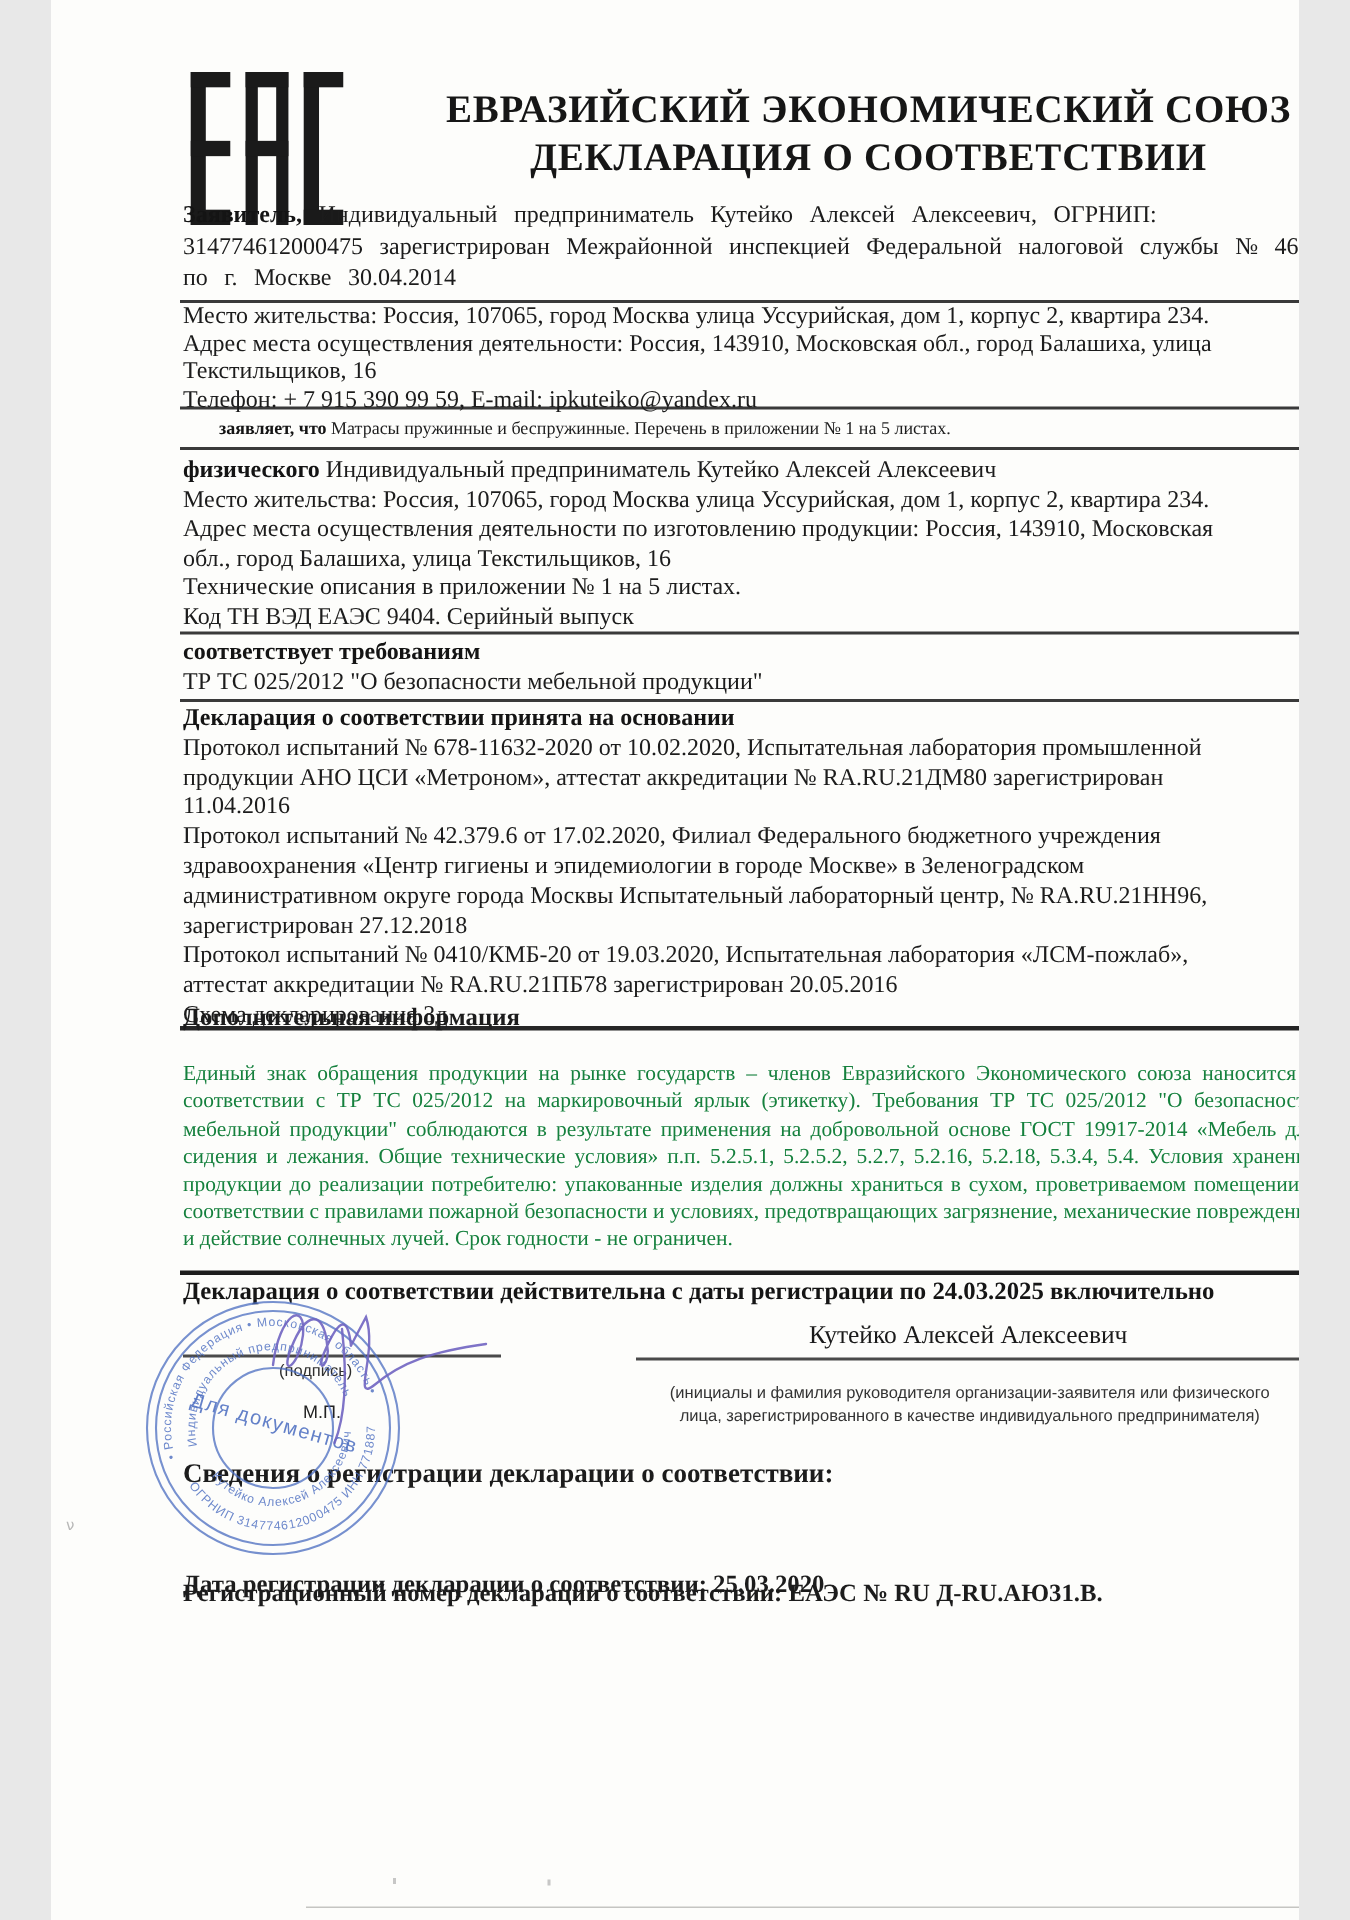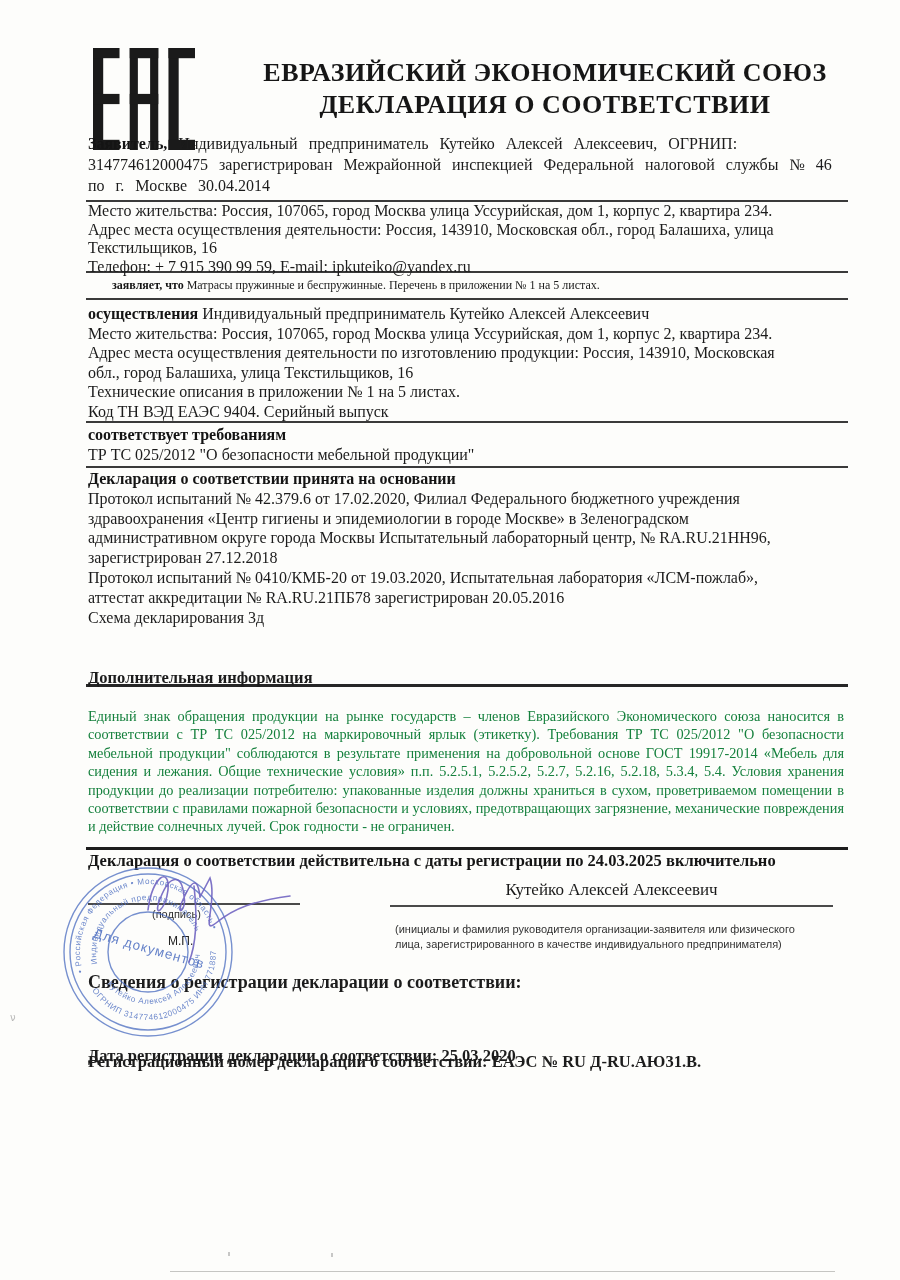--- a/index.html
+++ b/index.html
@@ -1,17 +1,17 @@
 <!DOCTYPE html>
 <html><head>
 <meta charset="utf-8">
 <style>
   html,body{margin:0;padding:0;background:#e8e8e8;}
   .page{
-    position:relative; width:900px; height:1280px; margin:0 auto;
+    position:relative; width:832px; height:1280px; margin:0 auto;
     background:#fdfdfb; overflow:hidden;
     font-family:"Liberation Serif", serif; color:#1c1c1c;
   }
   .abs{position:absolute;}
   
   .logo{left:93px; top:47px; width:102px; height:104px;}
   .title{
     left:235px; top:57px; width:620px; text-align:center;
     font-size:26px; font-weight:bold; line-height:32px; letter-spacing:0.5px; color:#161616;
   }
@@ -39,21 +39,21 @@
   .r6{top:684px; height:2.5px; background:#262626;}
   .r7{top:847px; height:2.5px; background:#1d1d1d;}
   .rbottom{top:1271px; left:170px; width:665px; height:1px; background:#c5c5c2;}
   
   .sigline-left{left:88px; top:903px; width:212px; height:1.5px; background:#4a4a4a;}
   .sigline-right{left:390px; top:905px; width:443px; height:1.5px; background:#4a4a4a;}
   .cap{font-family:"Liberation Sans", sans-serif; font-size:11px; color:#2f2f2f;}
   .podpis{left:152px; top:908px;}
   .mp{left:168px; top:934px; font-family:"Liberation Sans", sans-serif; font-size:12px; color:#222;text-align:right;}
   .sig-name{left:400px; top:880px; width:423px; text-align:center; font-size:17px; color:#1a1a1a;}
-  .sig-caption{left:395px; top:922px; width:435px; text-align:left; line-height:15px; color:#333;}
+  .sig-caption{left:395px; top:922px; width:435px; text-align:center; line-height:15px; color:#333;}
   
   .reg-h{top:972px; font-size:18px; font-weight:bold;}
   .reg-n{top:1012px; font-size:16.5px; font-weight:bold;margin-top:40px;}
   .reg-d{top:1046px; font-size:16.5px; font-weight:bold;}
   
   .stampwrap{left:48px; top:852px; width:290px; height:205px; pointer-events:none;}
   
   .speck{background:#9a9a9a; opacity:.55;}
   .squiggle{left:10px; top:1012px; font-size:10px; color:#8a8a8a; opacity:.6; font-family:"DejaVu Sans", sans-serif;}
 </style>
@@ -97,35 +97,38 @@
 по г. Москве 30.04.2014</span></div>
 
   <div class="abs col residence preline"><span>Место жительства: Россия, 107065, город Москва улица Уссурийская, дом 1, корпус 2, квартира 234.
 Адрес места осуществления деятельности: Россия, 143910, Московская обл., город Балашиха, улица
 Текстильщиков, 16
 Телефон: + 7 915 390 99 59, E-mail: ipkuteiko@yandex.ru</span></div>
 
   <div class="abs col declares"><b>заявляет, что</b> <span>Матрасы пружинные и беспружинные. Перечень в приложении № 1 на 5 листах.</span></div>
 
   <div class="abs col manufacturer">
-    <div><b>осуществления</b> <span>Индивидуальный предприниматель Кутейко Алексей Алексеевич</span></div>
+    <div><b>физического</b> <span>Индивидуальный предприниматель Кутейко Алексей Алексеевич</span></div>
     <div class="preline">Место жительства: Россия, 107065, город Москва улица Уссурийская, дом 1, корпус 2, квартира 234.
 Адрес места осуществления деятельности по изготовлению продукции: Россия, 143910, Московская
 обл., город Балашиха, улица Текстильщиков, 16
 Технические описания в приложении № 1 на 5 листах.
 Код ТН ВЭД ЕАЭС 9404.  Серийный выпуск</div>
   </div>
 
   <div class="abs col complies">
     <div><b>соответствует требованиям</b></div>
     <div>ТР ТС 025/2012 "О безопасности мебельной продукции"</div>
   </div>
 
   <div class="abs col basis">
     <div><b>Декларация о соответствии принята на основании</b></div>
+    <div class="preline">Протокол испытаний № 678-11632-2020 от 10.02.2020, Испытательная лаборатория промышленной
+продукции АНО ЦСИ «Метроном», аттестат аккредитации № RA.RU.21ДМ80 зарегистрирован
+11.04.2016</div>
     <div class="preline">Протокол испытаний № 42.379.6 от 17.02.2020, Филиал Федерального бюджетного учреждения
 здравоохранения «Центр гигиены и эпидемиологии в городе Москве» в Зеленоградском
 административном округе города Москвы Испытательный лабораторный центр, № RA.RU.21НН96,
 зарегистрирован 27.12.2018</div>
     <div class="preline">Протокол испытаний № 0410/КМБ-20 от 19.03.2020, Испытательная лаборатория «ЛСМ-пожлаб»,
 аттестат аккредитации № RA.RU.21ПБ78 зарегистрирован 20.05.2016</div>
     <div>Схема декларирования 3д</div>
   </div>
 
   <div class="abs col additional-h">Дополнительная информация</div>

